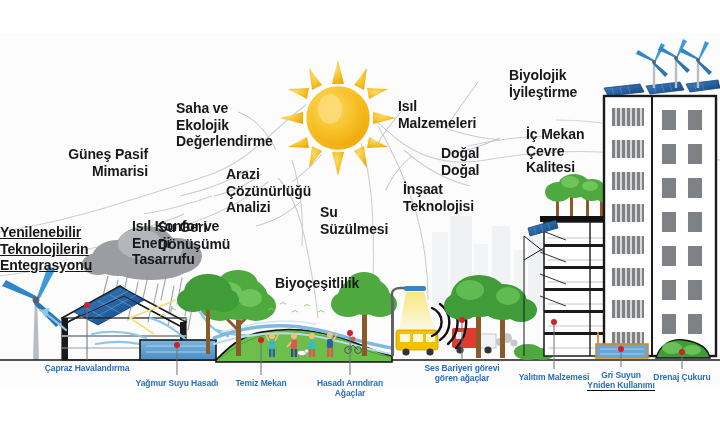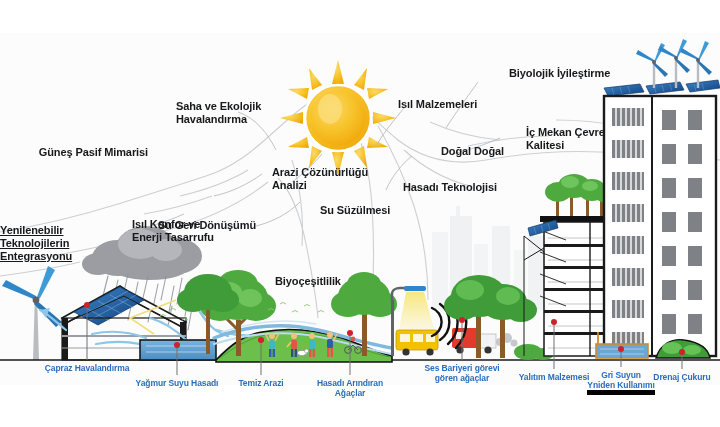--- a/index.html
+++ b/index.html
@@ -23,23 +23,23 @@
 
   
   .lbl{
     position:absolute;
     font-weight:bold;
     line-height:1.18;
     letter-spacing:-0.1px;
     white-space:pre-line;
     pointer-events:auto;
   }
-  .lbl-dark{ color:#17181a; font-size:11px; }
+  .lbl-dark{ color:#17181a; font-size:14px; }
   .lbl-blue{ color:#2a6ebb; font-size:8.5px; text-align:center; }
-  .lbl-blue .ul{ border-bottom:5px solid #000000; }
+  .lbl-blue .ul{ border-bottom:1px solid #000000; }
 </style>
 </head>
 <body>
 
 <div id="stage">
   <div id="panel"></div>
 
   <svg id="scene" viewBox="0 0 720 427" xmlns="http://www.w3.org/2000/svg">
     <defs>
       <radialGradient id="sunGrad" cx="38%" cy="33%" r="72%">
@@ -616,36 +616,36 @@
   </svg>
 
   <div id="top-labels">
       <div class="lbl lbl-dark" style="left: 28px; top: 146px; width: 120px; text-align: right;">Güneş Pasif Mimarisi</div>
       <div class="lbl lbl-dark" style="left: 0; top: 224px; width: 120px; text-decoration: underline;">Yenilenebilir
 Teknolojilerin Entegrasyonu</div>
       <div class="lbl lbl-dark" style="left: 132px; top: 186px; width: 100px; margin-top: 32px;">Isıl Konfor ve
 Enerji Tasarrufu</div>
       <div class="lbl lbl-dark" style="left: 158px; top: 219px; width: 104px;">Su Geri Dönüşümü</div>
       <div class="lbl lbl-dark" style="left: 176px; top: 100px; width: 104px;">Saha ve Ekolojik
-Havalandırma</div>
-      <div class="lbl lbl-dark" style="left: 226px; top: 166px; width: 104px; margin-left: 46px;">Arazi Çözünürlüğü
+Değerlendirme</div>
+      <div class="lbl lbl-dark" style="left: 226px; top: 166px; width: 104px;">Arazi Çözünürlüğü
 Analizi</div>
       <div class="lbl lbl-dark" style="left: 320px; top: 204px; width: 84px;">Su Süzülmesi</div>
       <div class="lbl lbl-dark" style="left: 275px; top: 275px; width: 74px;">Biyoçeşitlilik</div>
       <div class="lbl lbl-dark" style="left: 398px; top: 98px; width: 100px;">Isıl Malzemeleri</div>
       <div class="lbl lbl-dark" style="left: 441px; top: 145px; width: 70px;">Doğal Doğal</div>
-      <div class="lbl lbl-dark" style="left: 403px; top: 181px; width: 98px;">Hasadı Teknolojisi</div>
+      <div class="lbl lbl-dark" style="left: 403px; top: 181px; width: 98px;">İnşaat Teknolojisi</div>
       <div class="lbl lbl-dark" style="left: 509px; top: 67px; width: 112px;">Biyolojik İyileştirme</div>
       <div class="lbl lbl-dark" style="left: 526px; top: 126px; width: 96px;">İç Mekan Çevre
 Kalitesi</div>
     </div>
   <div id="bottom-labels">
       <div class="lbl lbl-blue" style="left: 32px; top: 363px; width: 110px;">Çapraz Havalandırma</div>
       <div class="lbl lbl-blue" style="left: 127px; top: 378px; width: 100px;">Yağmur Suyu Hasadı</div>
-      <div class="lbl lbl-blue" style="left: 223px; top: 378px; width: 76px;">Temiz Arazi</div>
+      <div class="lbl lbl-blue" style="left: 223px; top: 378px; width: 76px;">Temiz Mekan</div>
       <div class="lbl lbl-blue" style="left: 301px; top: 378px; width: 98px;">Hasadı Arındıran
 Ağaçlar</div>
       <div class="lbl lbl-blue" style="left: 409px; top: 363px; width: 106px;">Ses Bariyeri görevi
 gören ağaçlar</div>
       <div class="lbl lbl-blue" style="left: 503px; top: 372px; width: 102px;">Yalıtım Malzemesi</div>
       <div class="lbl lbl-blue" style="left: 575px; top: 370px; width: 92px;"><span>Gri Suyun</span><br><span class="ul">Yniden Kullanımı</span></div>
       <div class="lbl lbl-blue" style="left: 639px; top: 372px; width: 86px;">Drenaj Çukuru</div>
     </div>
 </div>
 

